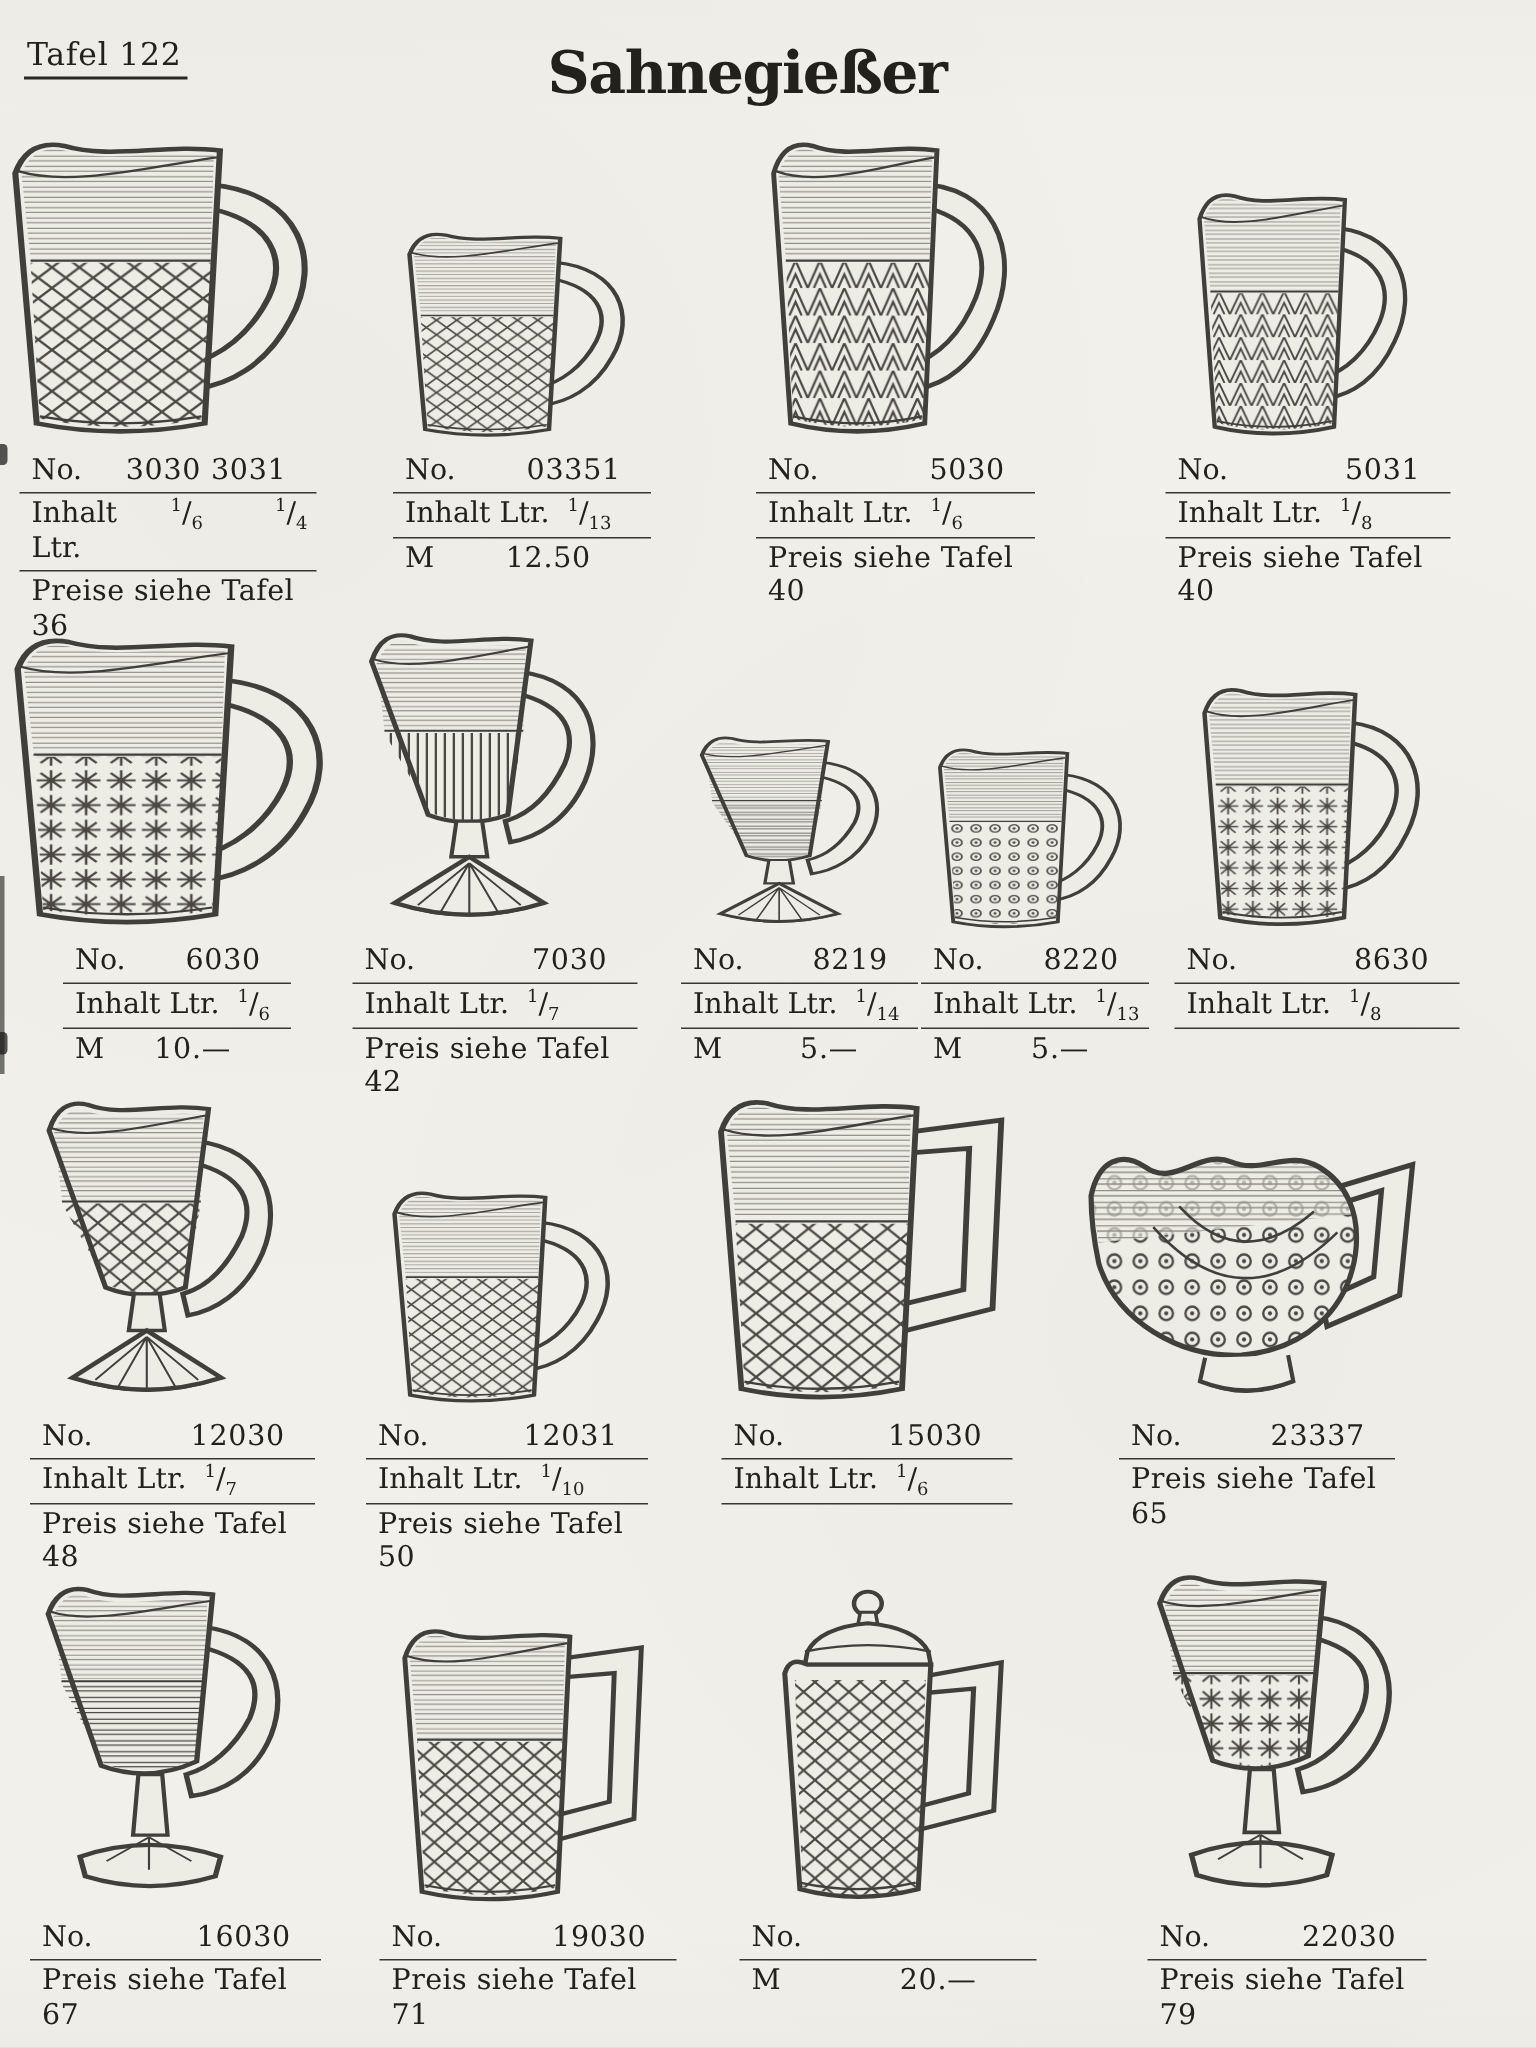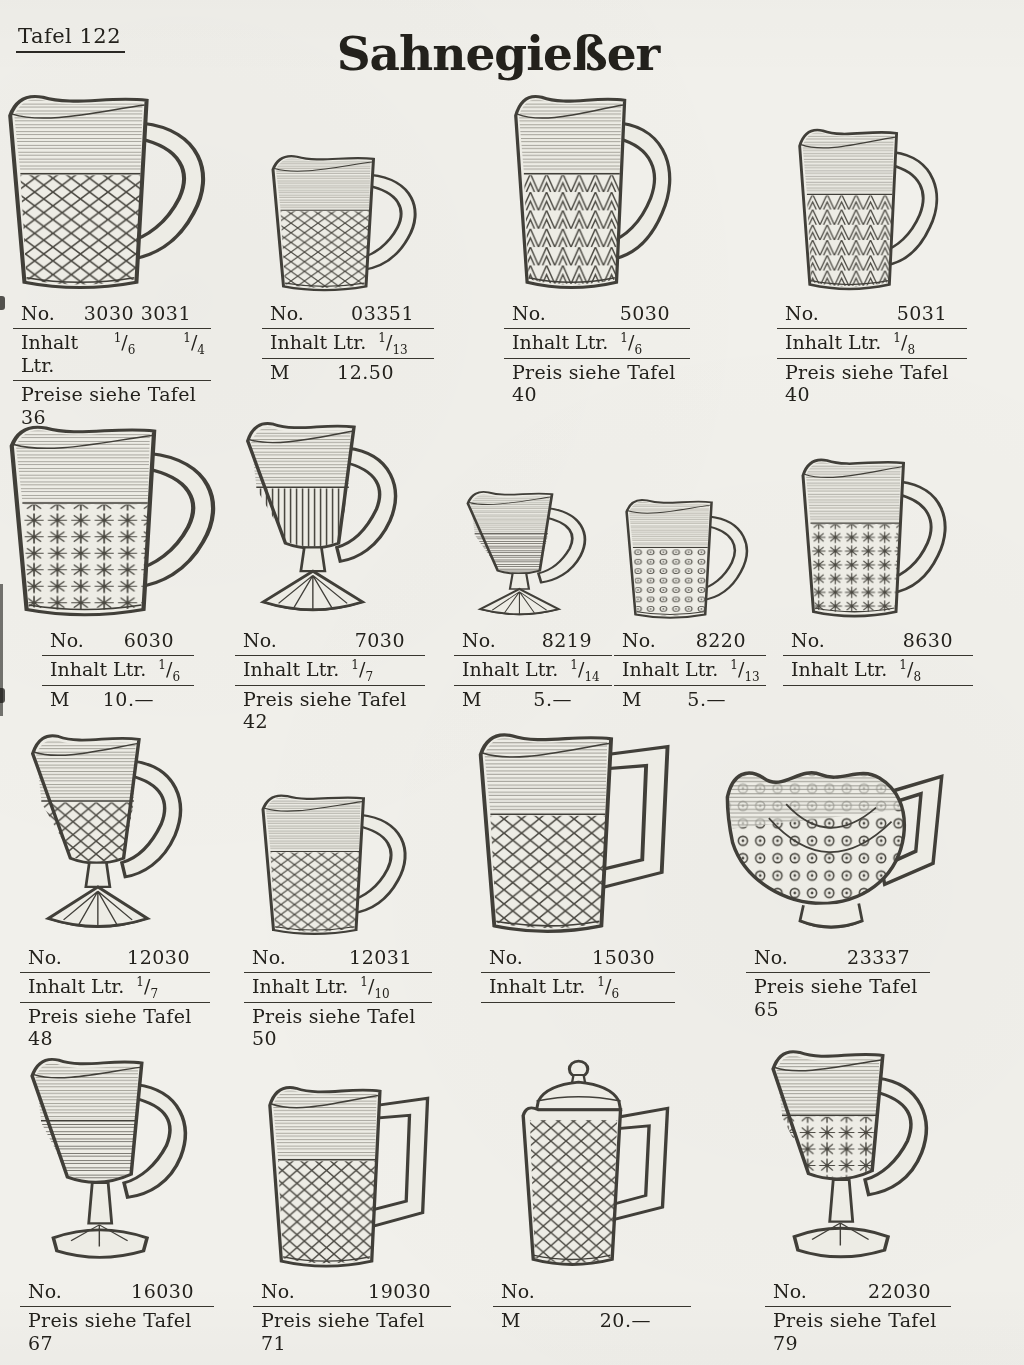--- a/index.html
+++ b/index.html
@@ -14,21 +14,21 @@
     font-family:"DejaVu Serif", "Liberation Serif", serif;
     color:#23211c;
   }
   .tafel{
     position:absolute;left:16px;top:24px;
     font-size:21px;letter-spacing:.5px;
     border-bottom:2.4px solid #2a2824;padding:0 4px 3px 2px;
   }
   .title{
     position:absolute;left:0;right:28px;top:26px;text-align:center;
-    font-size:47px;font-weight:bold;letter-spacing:-1px;
+    font-size:39px;font-weight:bold;letter-spacing:-1px;
   }
   .pitcher-img{position:absolute;}
   .pitcher-img svg{display:block;width:100%;height:100%;opacity:.93;}
   .caption{position:absolute;}
   .cap-row{
     display:flex;align-items:baseline;
     font-size:19px;line-height:1.18;
     padding:2px 6px 4px 8px;
   }
   .cap-row.rule{border-bottom:1.6px solid #38362f;}

